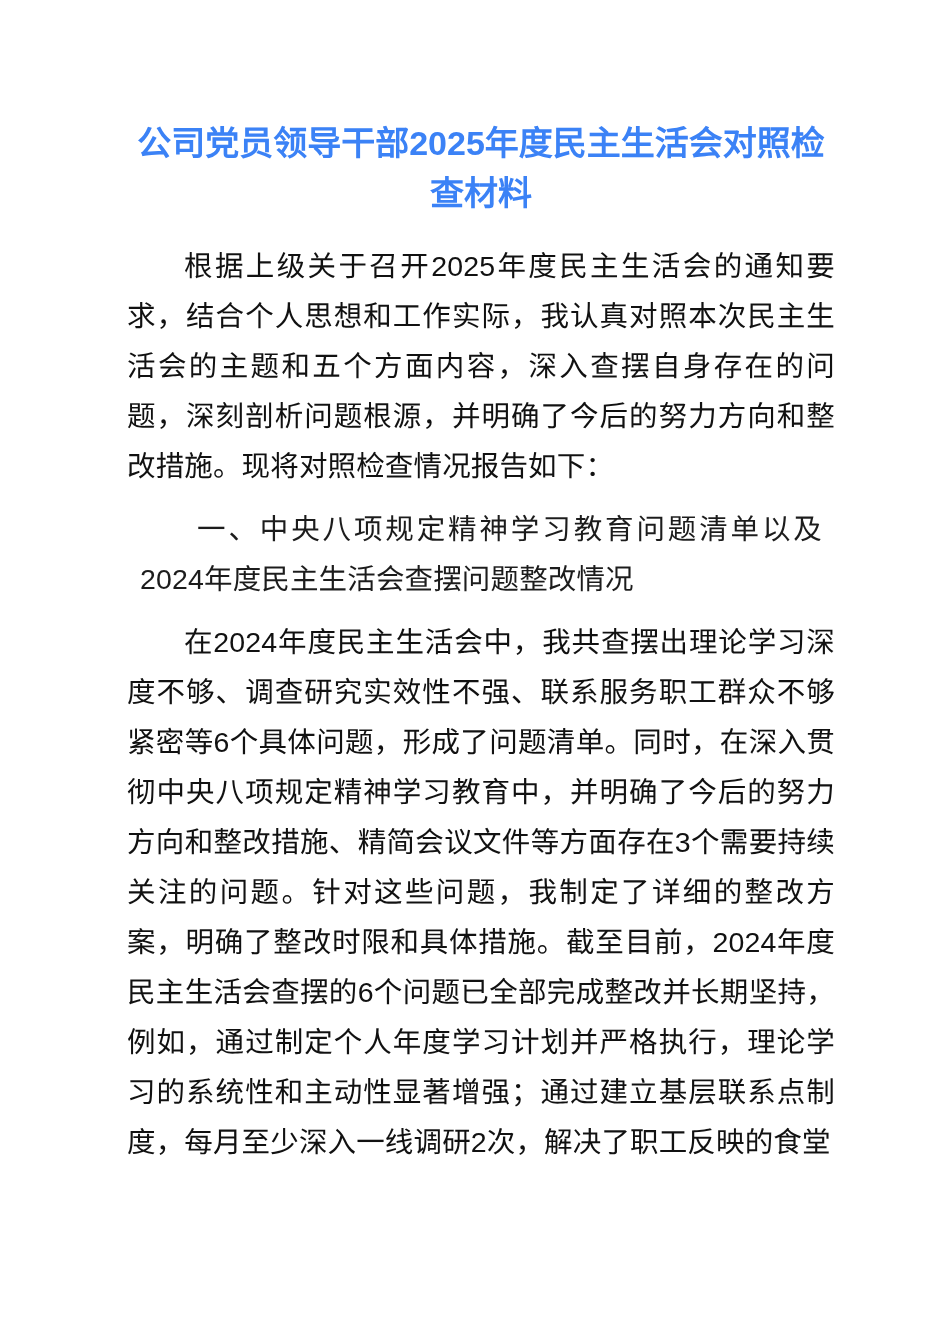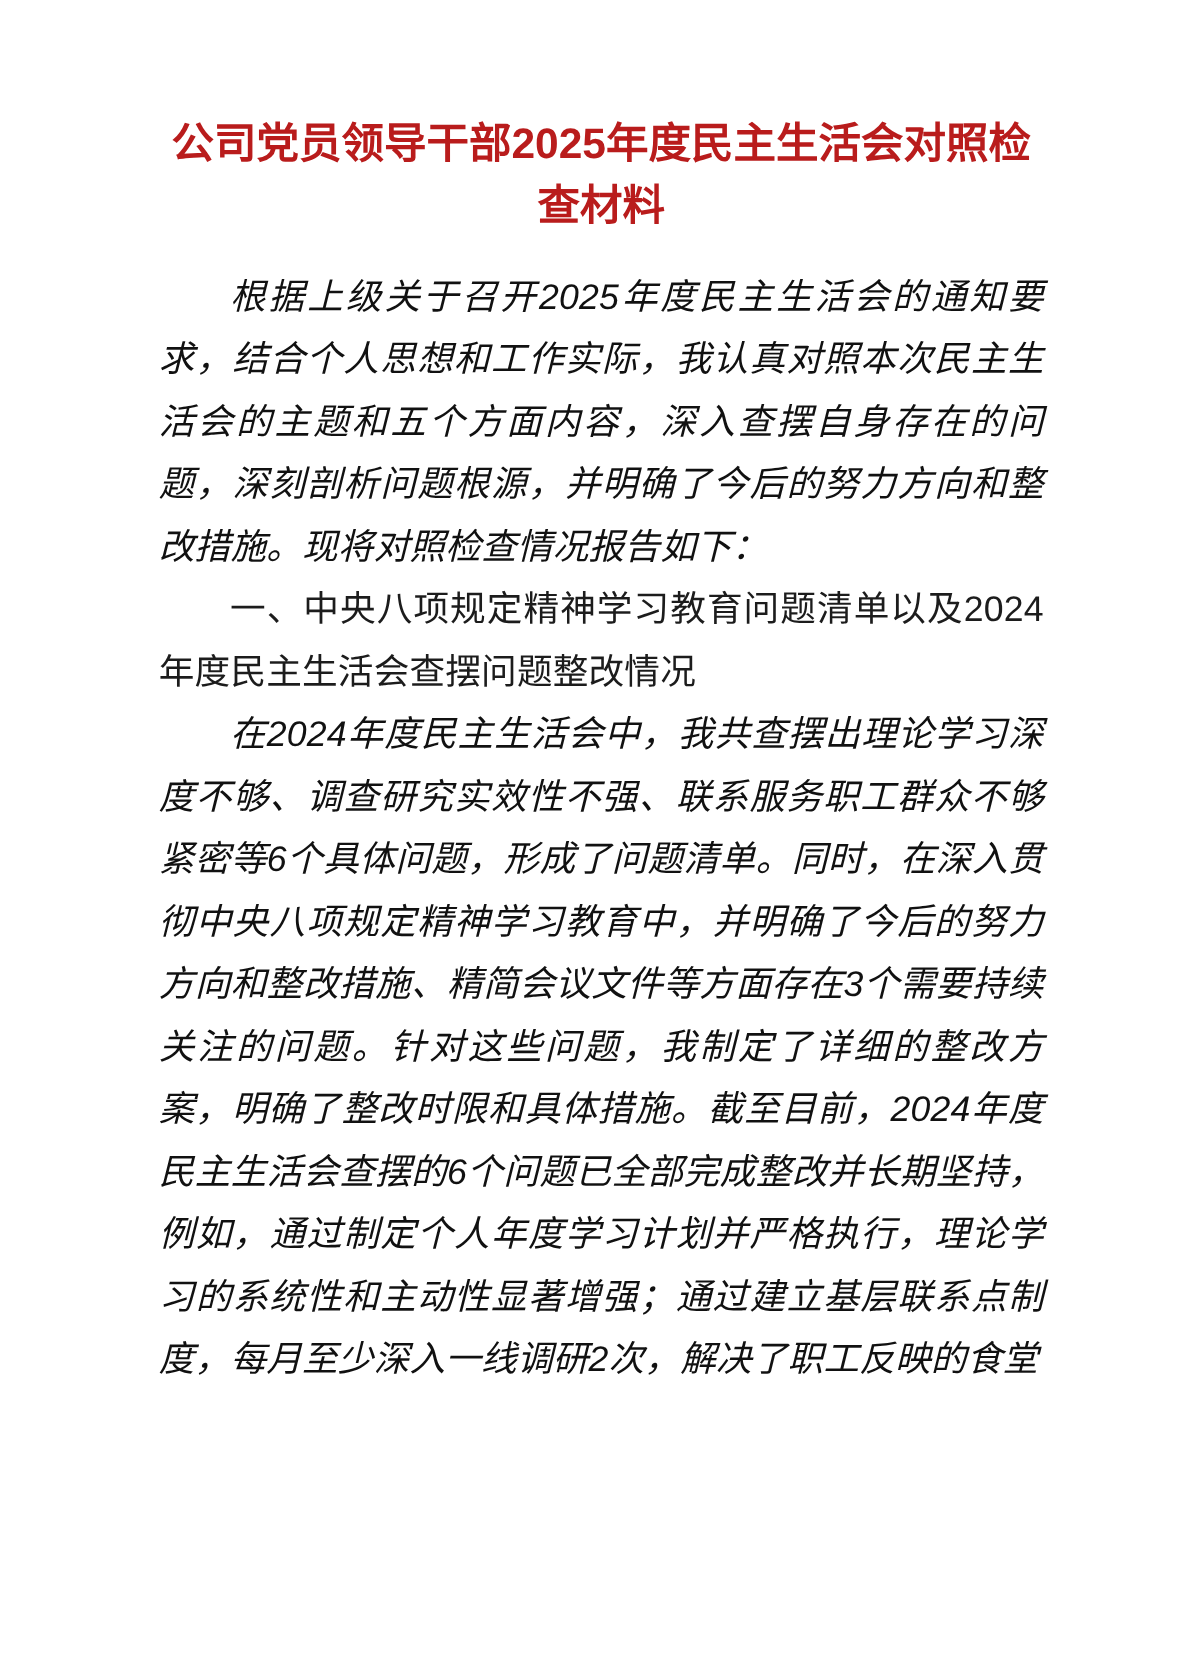--- a/index.html
+++ b/index.html
@@ -25,47 +25,46 @@
     top: 0;
     width: 708px;
   }
   .doc-title {
     font-size: 34px;
     font-weight: bold;
     line-height: 50px;
     text-align: center;
     letter-spacing: 0px;
     margin: 0;
-    padding-top: 90px;
-    color: #b91c1c;
+    padding-top: 118px;
+    color: #3b82f6;
   }
   .para {
     font-size: 28.5px;
     line-height: 50px;
     text-align: justify;
     text-align-last: left;
     text-justify: inter-ideograph;
     margin: 0;
     color: #111111;
     letter-spacing: 0.15px;
   }
   .para-first {
     margin-top: 23px;
   }
   .indent {
     text-indent: 2em;
-    font-style: italic;
   }
   .section-heading {
     font-size: 28.5px;
     line-height: 50px;
     text-align: justify;
     text-align-last: left;
     text-justify: inter-ideograph;
-    margin: 0;
+    margin: 13px;
     text-indent: 2em;
     font-weight: normal;
     color: #1c1c1c;
     letter-spacing: 0.15px;
   }
 </style>
 </head>
 <body>
 
 <div class="page">

